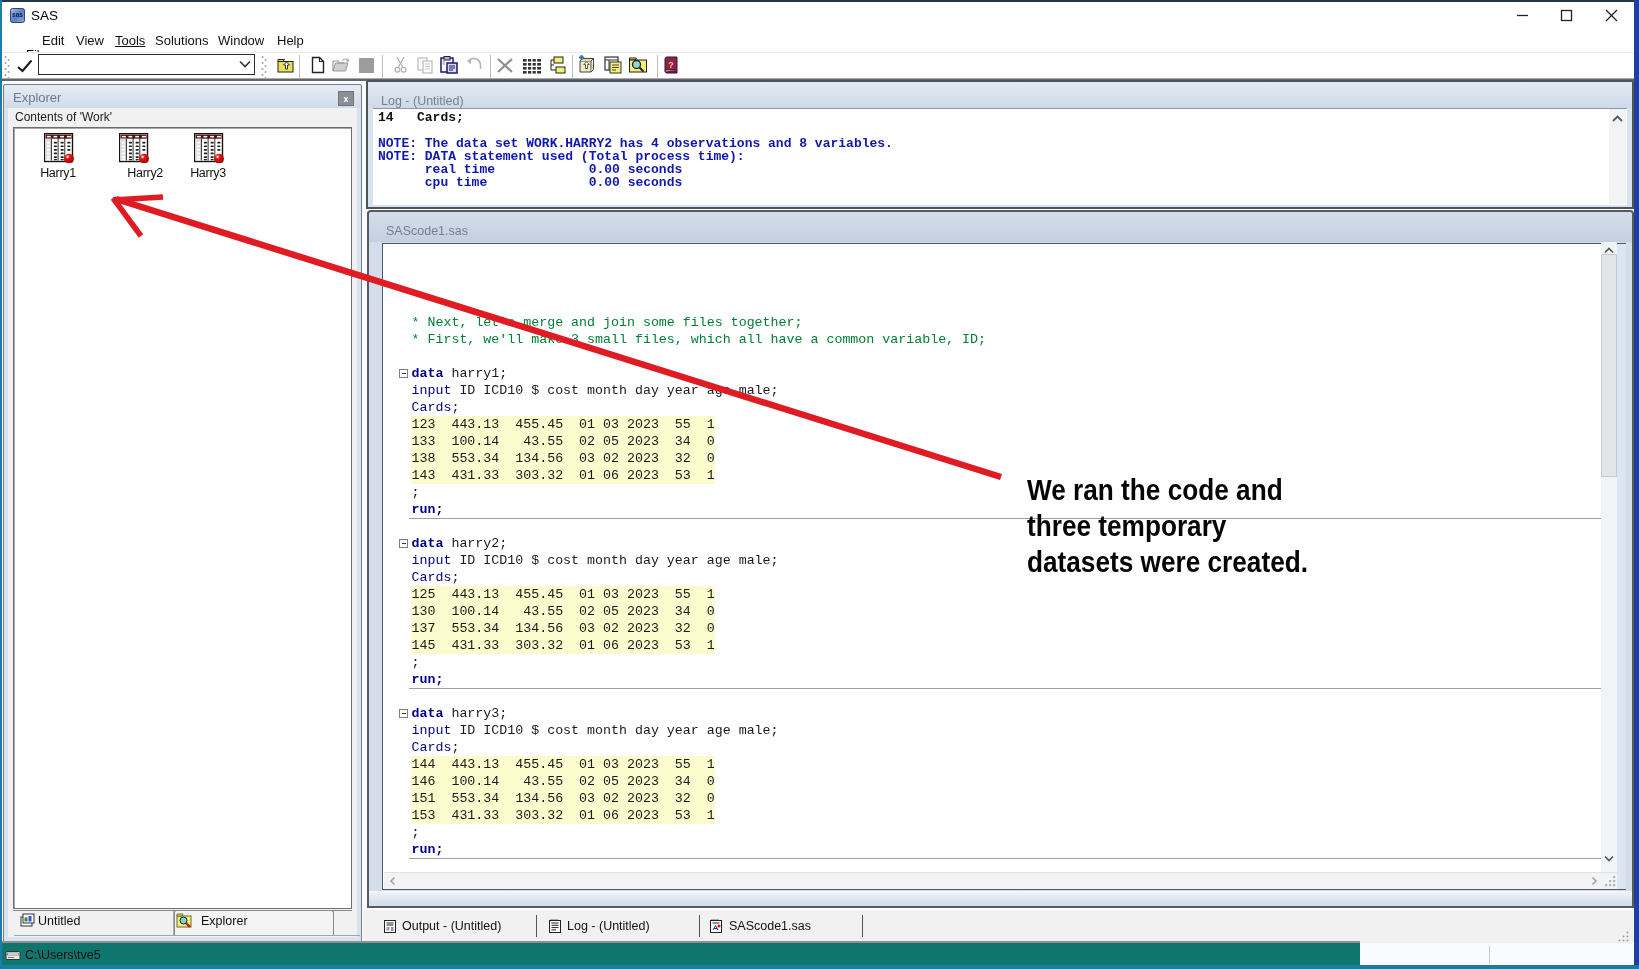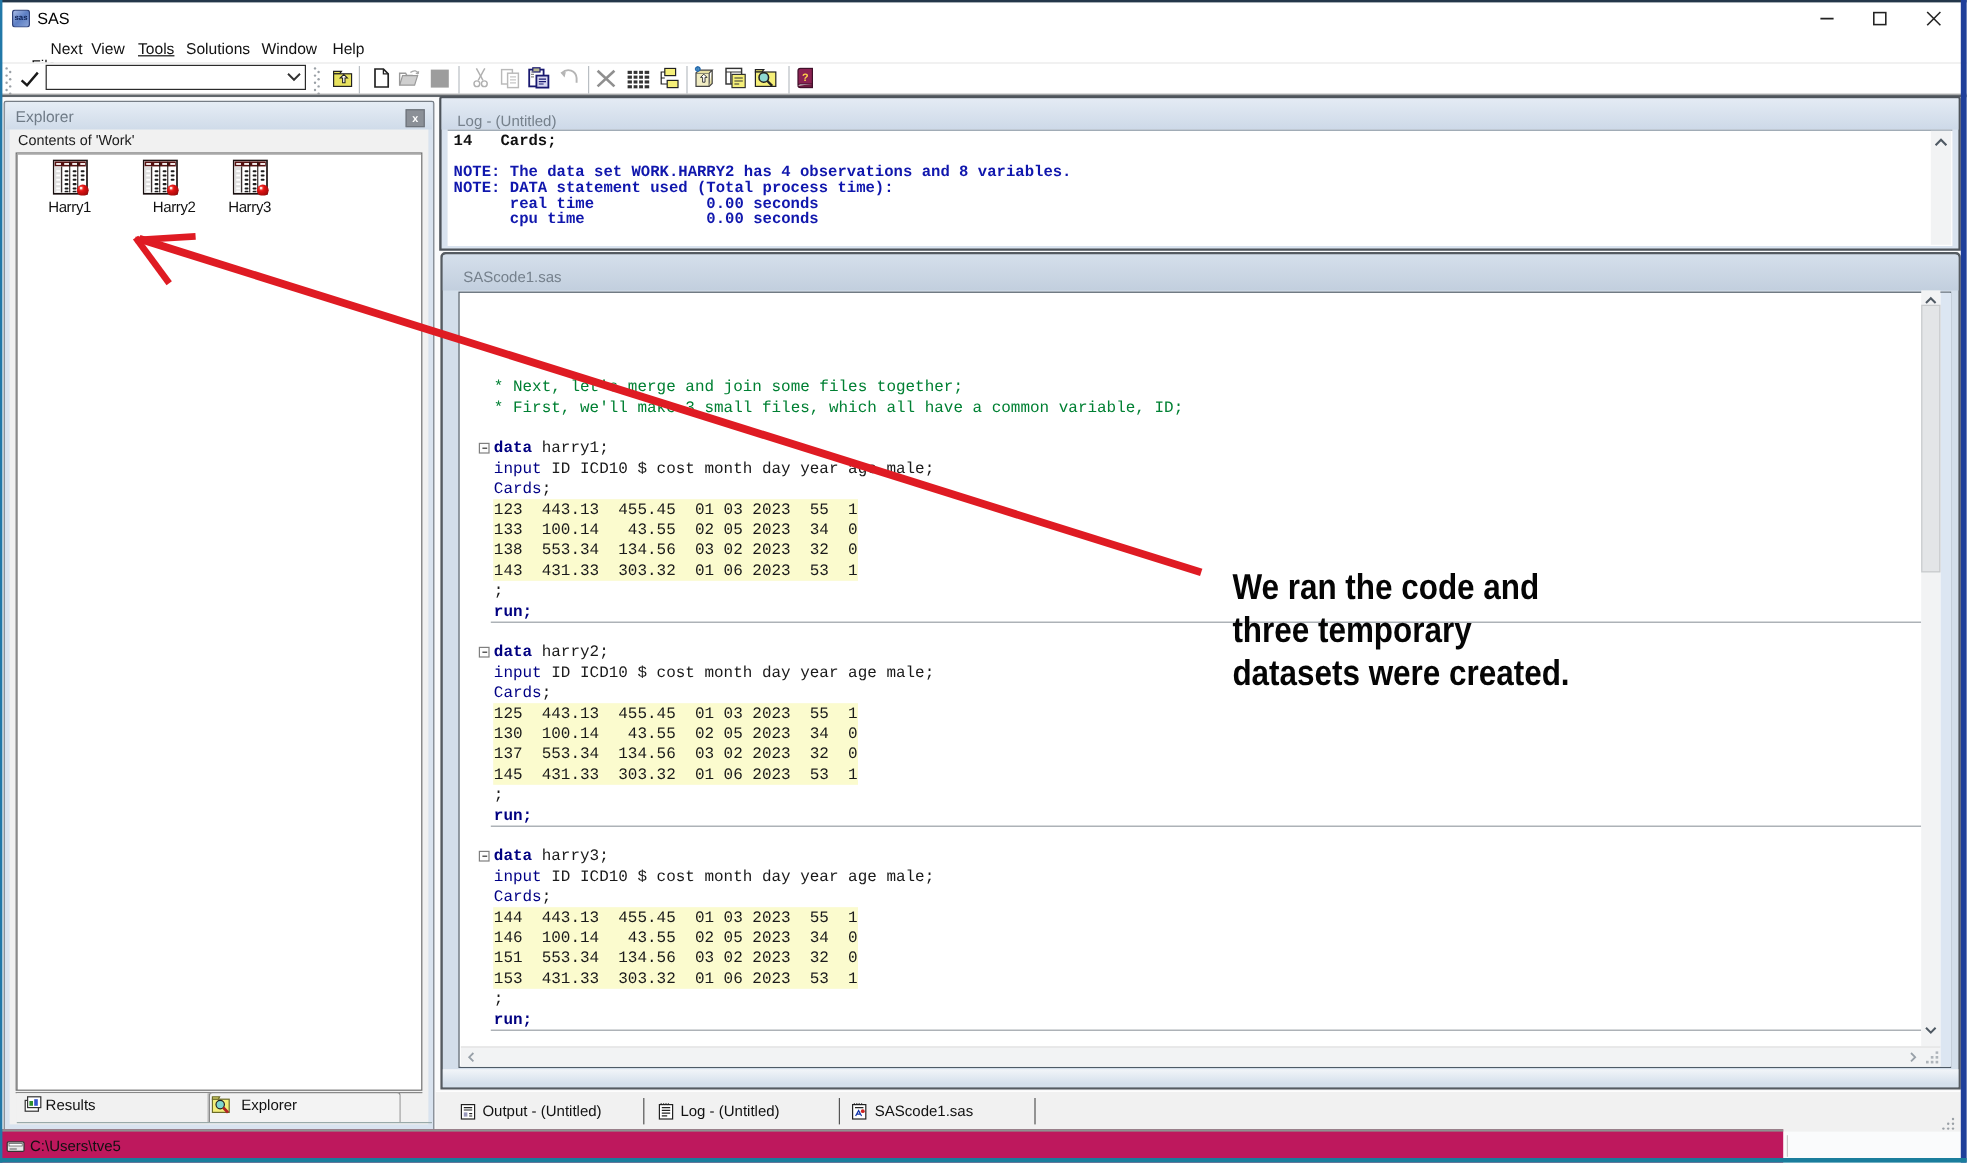--- a/index.html
+++ b/index.html
@@ -35,21 +35,21 @@
 
 <svg class="abs" style="left:1500px;top:0;" width="139" height="30" viewBox="0 0 139 30">
   <line x1="17" y1="15.5" x2="28" y2="15.5" stroke="#222" stroke-width="1.3"></line>
   <rect x="61.5" y="10.5" width="10" height="10" fill="none" stroke="#222" stroke-width="1.3"></rect>
   <line x1="106" y1="10" x2="117" y2="21" stroke="#222" stroke-width="1.3"></line>
   <line x1="117" y1="10" x2="106" y2="21" stroke="#222" stroke-width="1.3"></line>
 </svg>
 
 <div class="abs" id="menubar" style="left:0;top:30px;width:1639px;height:22px;background:#fff;font-size:13px;color:#111;">
   <span class="abs" style="left:9px;top:17px;margin-left:17px;">File</span>
-  <span class="abs" style="left:42px;top:3px;">Next</span>
+  <span class="abs" style="left:42px;top:3px;">Edit</span>
   <span class="abs" style="left:76px;top:3px;">View</span>
   <span class="abs" style="left:115px;top:3px;text-decoration:underline;">Tools</span>
   <span class="abs" style="left:155px;top:3px;">Solutions</span>
   <span class="abs" style="left:218px;top:3px;">Window</span>
   <span class="abs" style="left:277px;top:3px;">Help</span>
 </div>
 
 <div class="abs" id="toolbar" style="left:0;top:52px;width:1639px;height:29px;background:#fff;border-top:1px solid #e8e8e8;"></div>
 <div class="abs" id="tbicons" style="left:0;top:52px;width:1639px;height:29px;">
 
@@ -213,21 +213,21 @@
       <use href="#dsicon"></use>
     </svg>
   <div class="abs" style="left:99px;top:81px;width:60px;text-align:right;font-size:12.5px;letter-spacing:-0.3px;color:#111;">Harry2</div>
   <svg class="abs" style="left:190px;top:48px;" width="35" height="30" viewBox="0 0 35 30">
       <use href="#dsicon"></use>
     </svg>
   <div class="abs" style="left:174px;top:81px;width:60px;text-align:center;font-size:12.5px;letter-spacing:-0.3px;color:#111;">Harry3</div>
 
   <div class="abs" style="left:9px;top:825px;width:339px;height:1px;background:#888;"></div>
   <div class="abs" style="left:10px;top:826px;width:160px;height:24px;background:#f1f1f1;border-right:1px solid #aaa;"></div>
-  <div class="abs" style="left:34px;top:829px;font-size:12.5px;color:#111;">Results</div>
+  <div class="abs" style="left:34px;top:829px;font-size:12.5px;color:#111;">Untitled</div>
   <div class="abs" style="left:170px;top:825px;width:160px;height:26px;background:#f3f3f3;border:1px solid #8a8a8a;border-bottom:none;border-radius:3px 3px 0 0;"></div>
   <div class="abs" style="left:197px;top:829px;font-size:12.5px;color:#111;">Explorer</div>
   <div class="abs" style="left:10px;top:850px;width:346px;height:1px;background:#9aa;"></div>
   <svg class="abs" style="left:16px;top:828px;" width="16" height="16" viewBox="0 0 16 16">
     <rect x="1" y="4" width="11" height="9" fill="#fff" stroke="#333"></rect>
     <rect x="3" y="1" width="11" height="9" fill="#fff" stroke="#333"></rect>
     <rect x="4.5" y="4.5" width="3" height="4" fill="#2f8f2f"></rect>
     <rect x="8.5" y="3" width="3" height="5.5" fill="#3355cc"></rect>
   </svg>
   <svg class="abs" style="left:172px;top:827px;" width="18" height="18" viewBox="0 0 18 18">
@@ -420,21 +420,21 @@
         <circle cx="9.5" cy="2.5" r="1"></circle>
         <circle cx="5.5" cy="6.5" r="1"></circle>
         <circle cx="9.5" cy="6.5" r="1"></circle>
         <circle cx="1.5" cy="10.5" r="1"></circle>
         <circle cx="5.5" cy="10.5" r="1"></circle>
         <circle cx="9.5" cy="10.5" r="1"></circle>
       </g>
     </svg>
 </div>
 
-<div class="abs" id="statusbar" style="left:0;top:941px;width:1486px;height:28px;background:#be185d;border-top:2px solid #8f8f8f;padding-left:23px;">
+<div class="abs" id="statusbar" style="left:0;top:941px;width:1360px;height:28px;background:#0f766e;border-top:2px solid #8f8f8f;padding-left:23px;">
   <svg class="abs" style="left:5px;top:6px;" width="17" height="13" viewBox="0 0 17 13">
     <rect x="1" y="2.5" width="14" height="8" rx="1" fill="#e8e8e8" stroke="#333"></rect>
     <rect x="2.5" y="4" width="11" height="2" fill="#fff" stroke="#555" stroke-width="0.6"></rect>
     <line x1="3" y1="8.5" x2="9" y2="8.5" stroke="#555" stroke-width="0.8"></line>
   </svg>
   <div class="abs" style="left:25px;top:5px;font-size:12.5px;color:#111;">C:\Users\tve5</div>
   <div class="abs" style="left:1489px;top:3px;width:1px;height:18px;background:#c8c8c8;"></div>
 </div>
 
 <div class="abs" style="left:1027px;top:472px;width:340px;font-weight:bold;font-size:30px;line-height:36px;color:#050505;transform:scaleX(0.873);transform-origin:left top;">We ran the code and<br>three temporary<br>datasets were created.</div>

